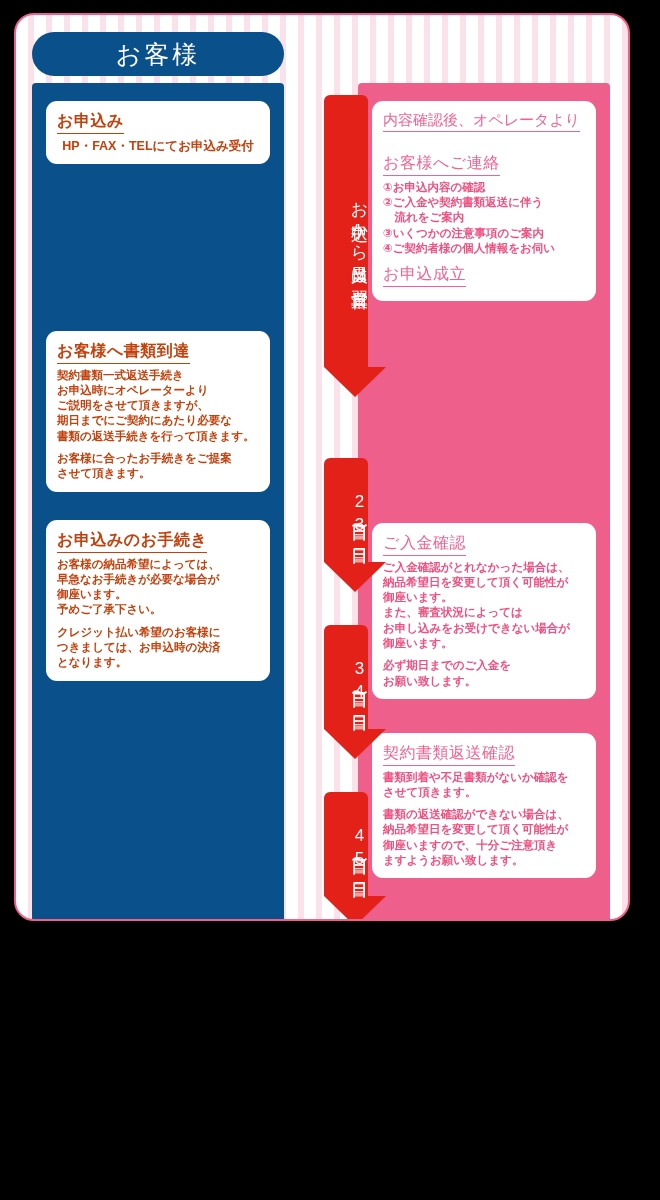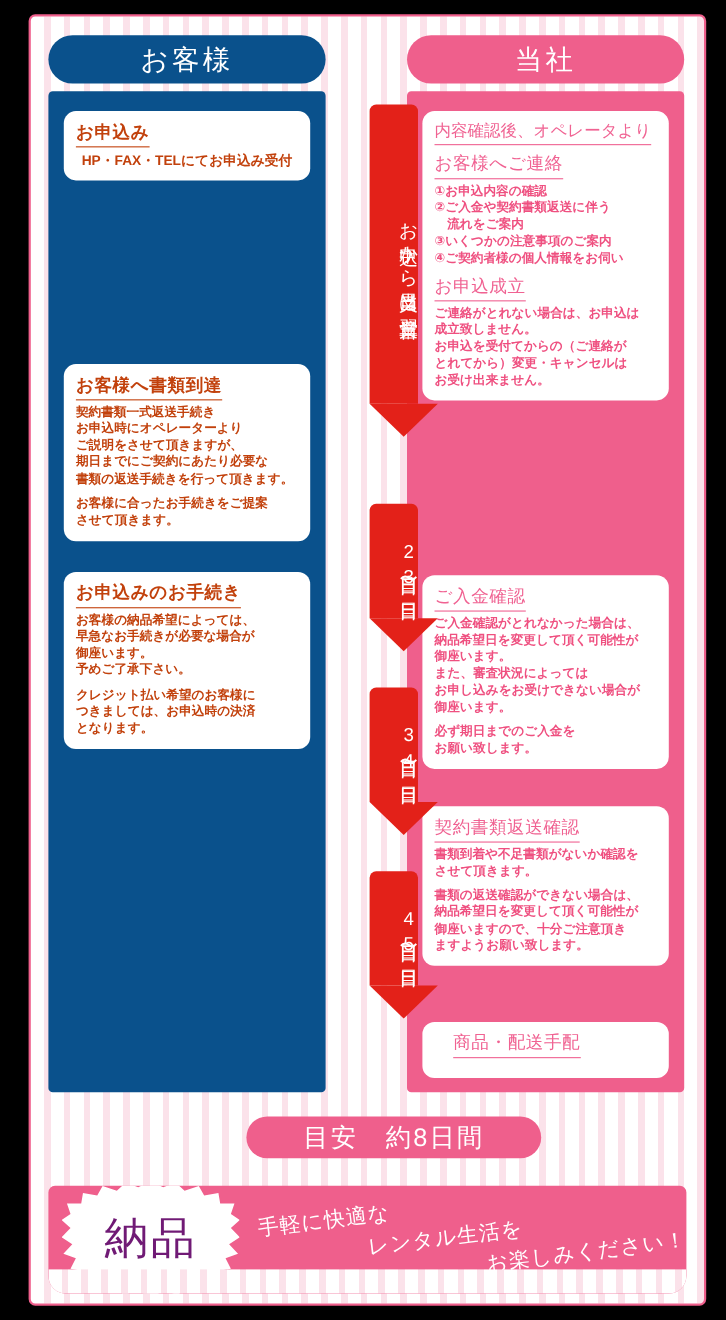--- a/index.html
+++ b/index.html
@@ -12,27 +12,27 @@
     width: 660px;
     height: 1200px;
     overflow: hidden;
     font-family: "Liberation Sans", "DejaVu Sans", sans-serif;
     -webkit-font-smoothing: antialiased;
   }
 
   
   .card {
     position: absolute;
-    left: 26px;
+    left: 14px;
     top: 13px;
     width: 616px;
-    height: 1174px;
+    height: 908px;
     box-sizing: border-box;
     border: 2px solid #ef5f8c;
-    border-radius: 6px;
+    border-radius: 20px;
     overflow: hidden;
     background-color: #ffffff;
     background-image: repeating-linear-gradient(
         to right,
         #ffffff 0px,
         #ffffff 12px,
         #fbe2ea 12px,
         #fbe2ea 18px);
   }
 
@@ -247,21 +247,20 @@
   .tl2 { left: 106px; top: 37px; transform: rotate(-7deg); }
   .tl3 { left: 214px; top: 52px; transform: rotate(-7deg); }
 </style>
 </head>
 <body>
 
 <div class="card">
 
   <div class="hdr-row">
     <div class="pill pill-customer">お客様</div>
-    <div class="pill pill-company">当社</div>
   </div>
 
   <div class="panel panel-left">
 
     <div class="box blue" style="top:18px;">
       <div class="box-title">お申込み</div>
       <div class="box-body" style="font-size:12.5px;text-align:center;">HP・FAX・TELにてお申込み受付</div>
     </div>
 
     <div class="box blue" style="top:248px;">
@@ -285,32 +284,27 @@
 つきましては、お申込時の決済
 となります。</div>
     </div>
 
   </div>
 
   <div class="panel panel-right">
 
     <div class="box pink" style="top:18px;">
       <div class="box-title wide">内容確認後、オペレータより</div>
-      <div class="box-title" style="margin-top:3px;">お客様へご連絡</div>
+      <div class="box-title" style="margin-top:16px;">お客様へご連絡</div>
       <div class="box-body">①お申込内容の確認
 ②ご入金や契約書類返送に伴う
 　流れをご案内
 ③いくつかの注意事項のご案内
 ④ご契約者様の個人情報をお伺い</div>
       <div class="box-title" style="margin-top:7px;">お申込成立</div>
-      <div class="box-body">ご連絡がとれない場合は、お申込は
-成立致しません。
-お申込を受付てからの（ご連絡が
-とれてから）変更・キャンセルは
-お受け出来ません。</div>
     </div>
 
     <div class="box pink" style="top:440px;">
       <div class="box-title">ご入金確認</div>
       <div class="box-body">ご入金確認がとれなかった場合は、
 納品希望日を変更して頂く可能性が
 御座います。
 また、審査状況によっては
 お申し込みをお受けできない場合が
 御座います。</div>

